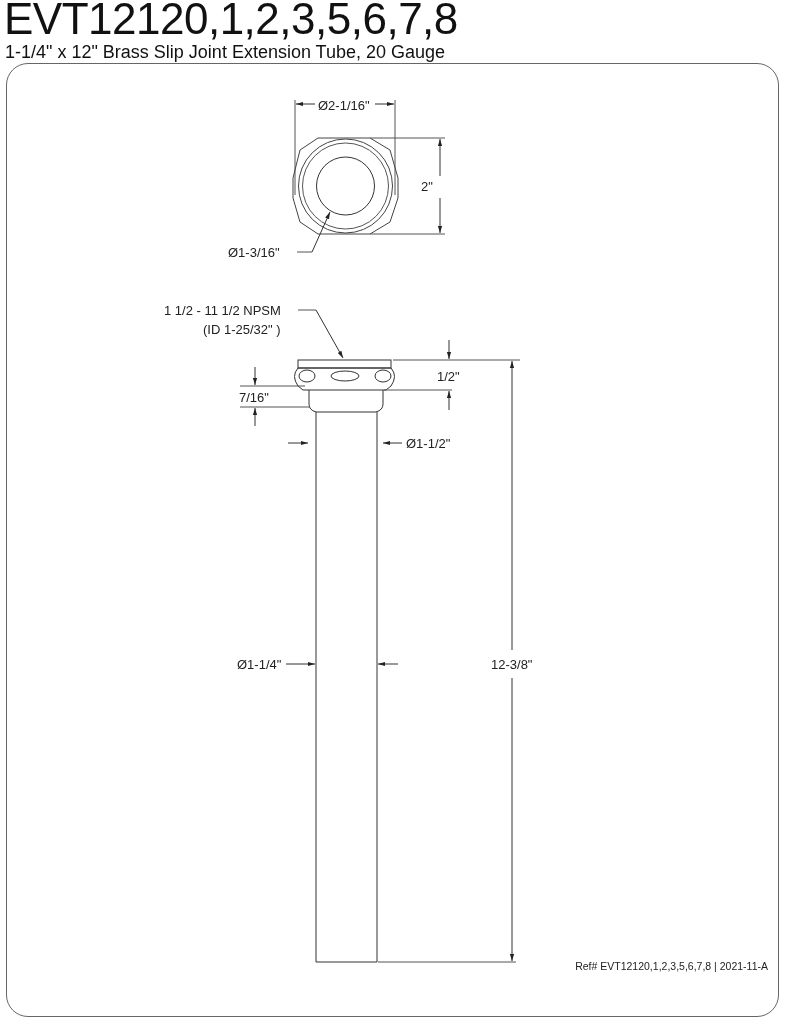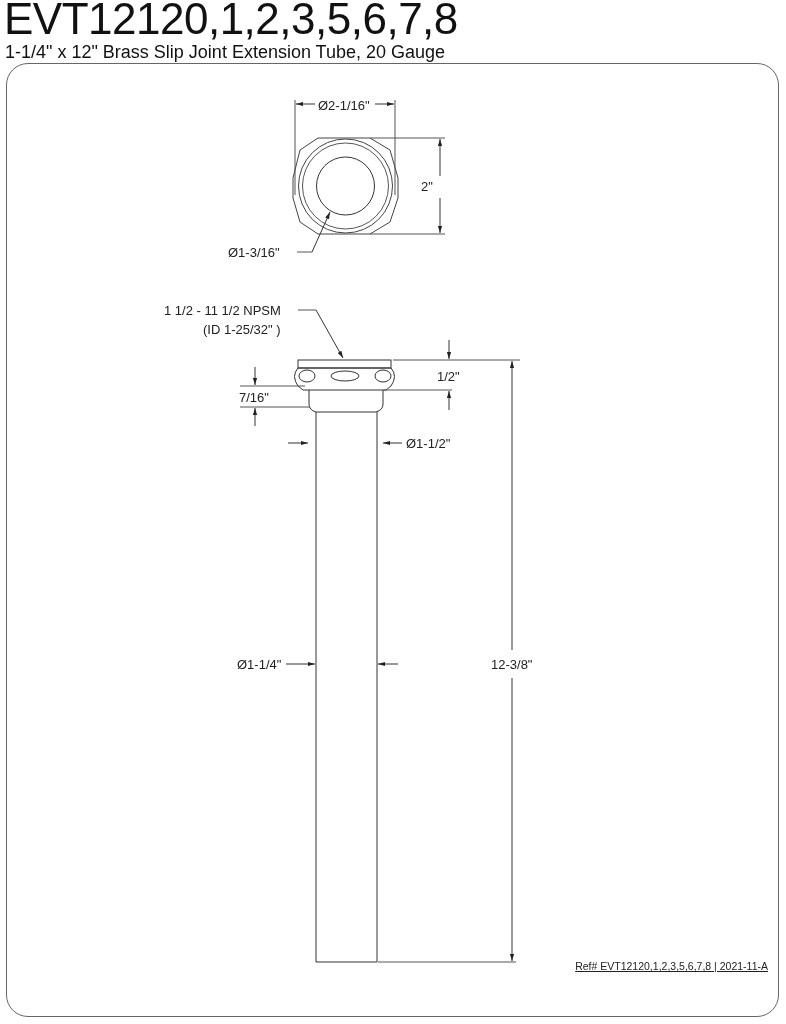--- a/index.html
+++ b/index.html
@@ -1,20 +1,20 @@
 <!DOCTYPE html>
 <html><head>
 <meta charset="utf-8">
 <style>
   html,body{margin:0;padding:0;background:#fff;}
   body{width:786px;height:1024px;position:relative;overflow:hidden;font-family:"Liberation Sans",sans-serif;color:#111;}
   .title{position:absolute;left:4px;top:-6px;font-size:44px;line-height:50px;letter-spacing:-0.5px;}
   .subtitle{position:absolute;left:5px;top:41px;font-size:18px;line-height:22px;}
   .frame{position:absolute;left:6px;top:63px;width:773px;height:954px;border:1px solid #666;border-radius:22px;box-sizing:border-box;}
-  .ref{position:absolute;right:18px;top:960px;font-size:10.5px;color:#222;text-decoration:underline;}
+  .ref{position:absolute;right:18px;top:960px;font-size:10.5px;color:#222;}
   svg{position:absolute;left:0;top:0;}
   .lbl{font-family:"Liberation Sans",sans-serif;font-size:13px;fill:#222;}
 </style>
 </head>
 <body>
 
 <div class="title">EVT12120,1,2,3,5,6,7,8</div>
 <div class="subtitle">1-1/4" x 12" Brass Slip Joint Extension Tube, 20 Gauge</div>
 <div class="frame"></div>
 

